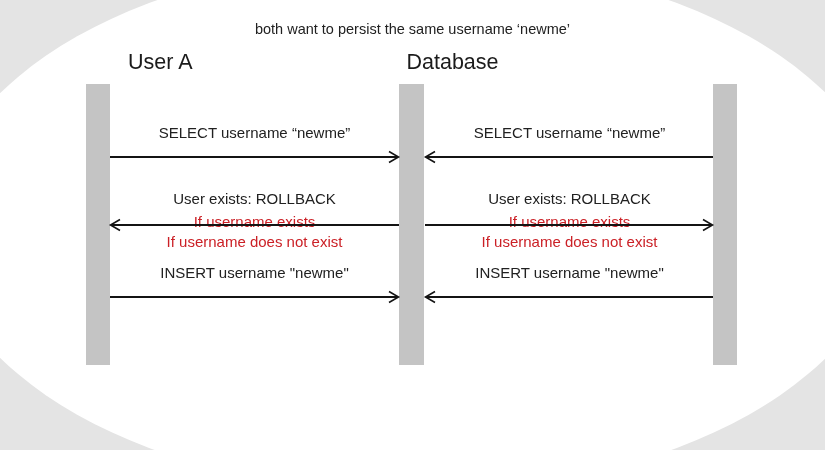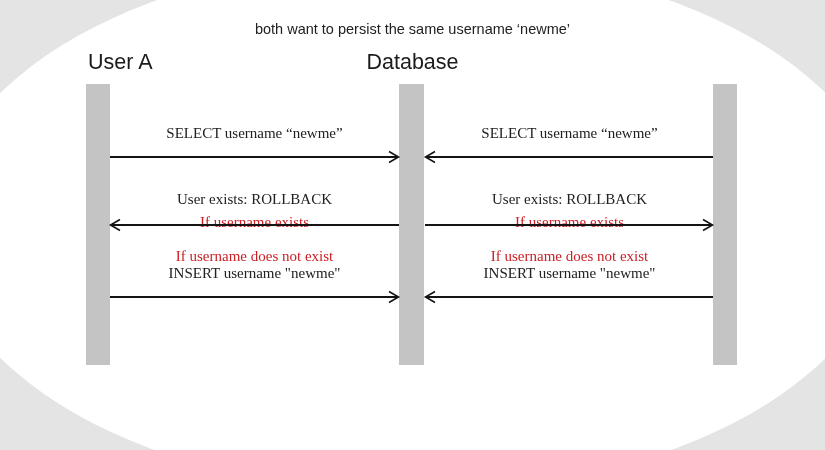--- a/index.html
+++ b/index.html
@@ -33,20 +33,21 @@
     font-size: 14.5px;
     color: #212121;
   }
 
   .actor-label {
     position: absolute;
     top: 50px;
     font-size: 21.5px;
     color: #1b1b1b;
     white-space: nowrap;
+    margin-left: 40px;
   }
   .actor-a  { left: 88px; }
   .actor-db { left: 0; width: 825px; text-align: center; }
   .actor-b  { left: 666px; }
 
   .lifeline {
     position: absolute;
     top: 84px;
     height: 281px;
     background: #c4c4c4;
@@ -56,31 +57,30 @@
   .lifeline-b  { left: 713px; width: 24px; }
 
   .msg-line {
     position: absolute;
     height: 18px;
     line-height: 18px;
     text-align: center;
     font-size: 15px;
     color: #212121;
     white-space: nowrap;
-    font-family: Liberation Serif, serif;
   }
   .msg-line.cond { color: #cb2026; }
 
   .col-left  { left: 110px; width: 289px; }
   .col-right { left: 425px; width: 289px; }
 
   .t-act1  { top: 124px; }
   .t-cond2 { top: 173px; margin-top: 40px; }
   .t-act2  { top: 190px; }
-  .t-cond3 { top: 247px; }
+  .t-cond3 { top: 233px; }
   .t-act3  { top: 264px; }
 
   .arrows {
     position: absolute;
     left: 0;
     top: 0;
     pointer-events: none;
   }
   .arrows line     { stroke: #141414; stroke-width: 1.8; }
   .arrows path     { stroke: #141414; stroke-width: 1.6; fill: none; }

